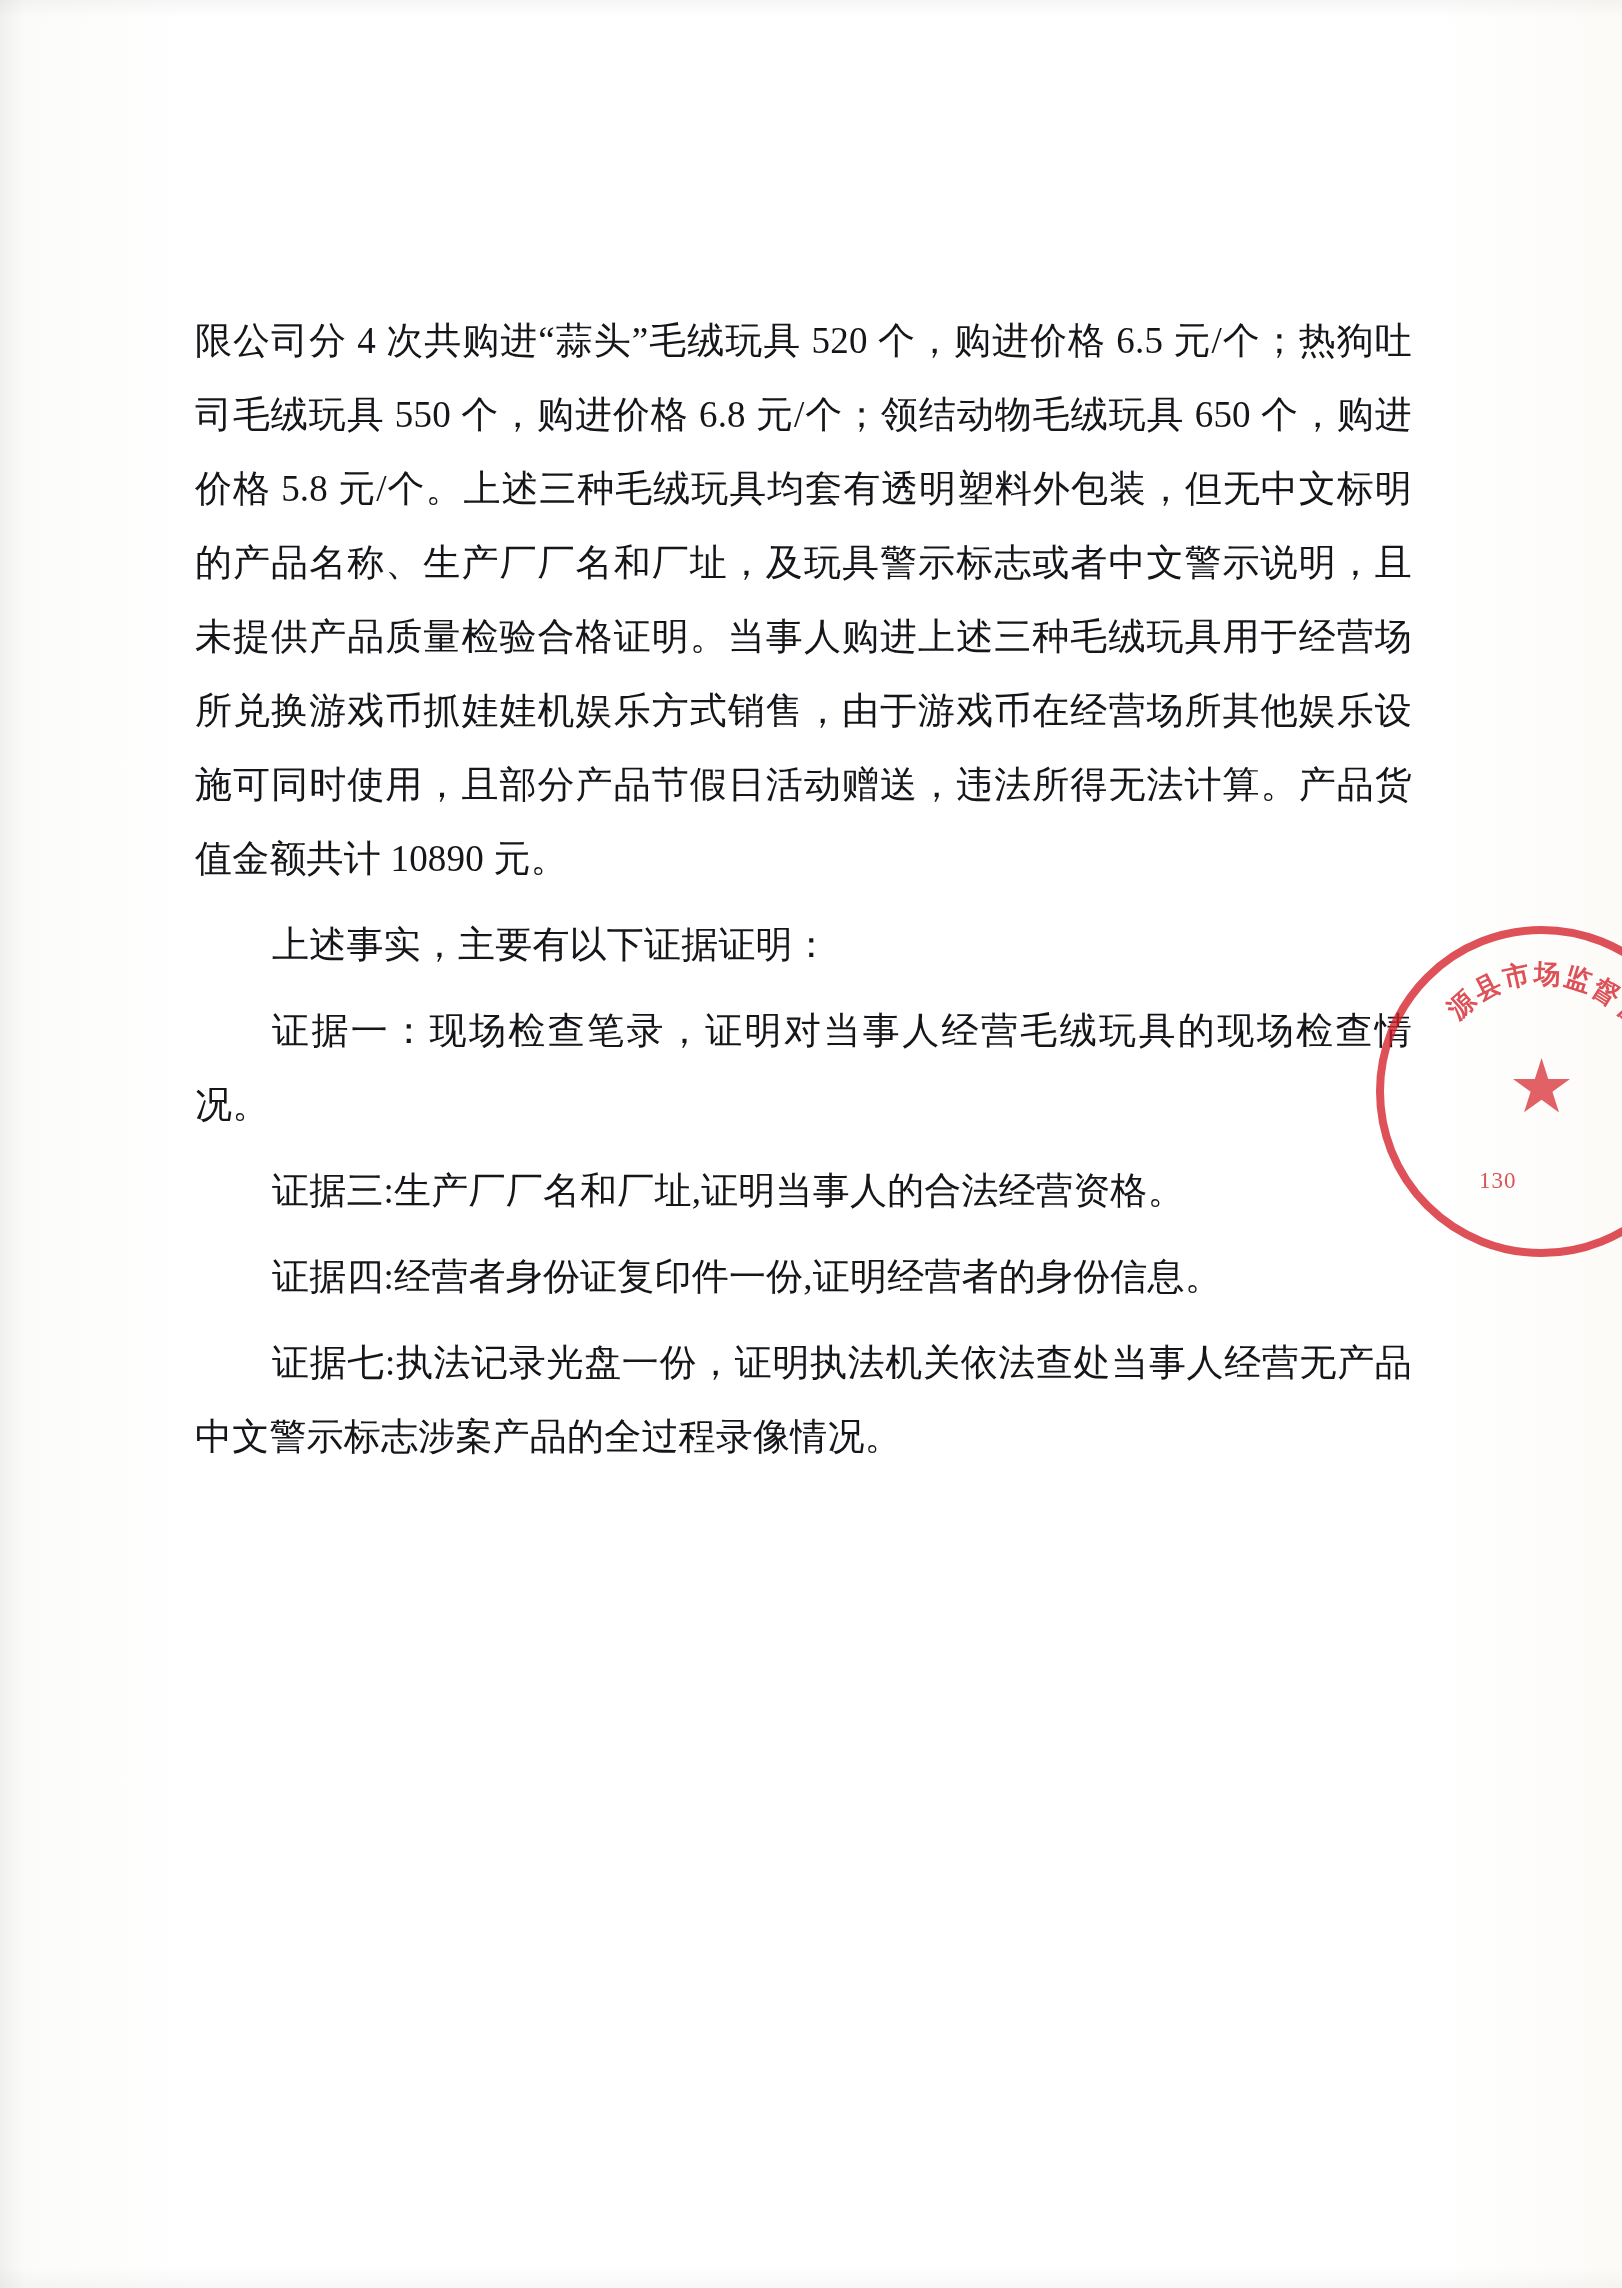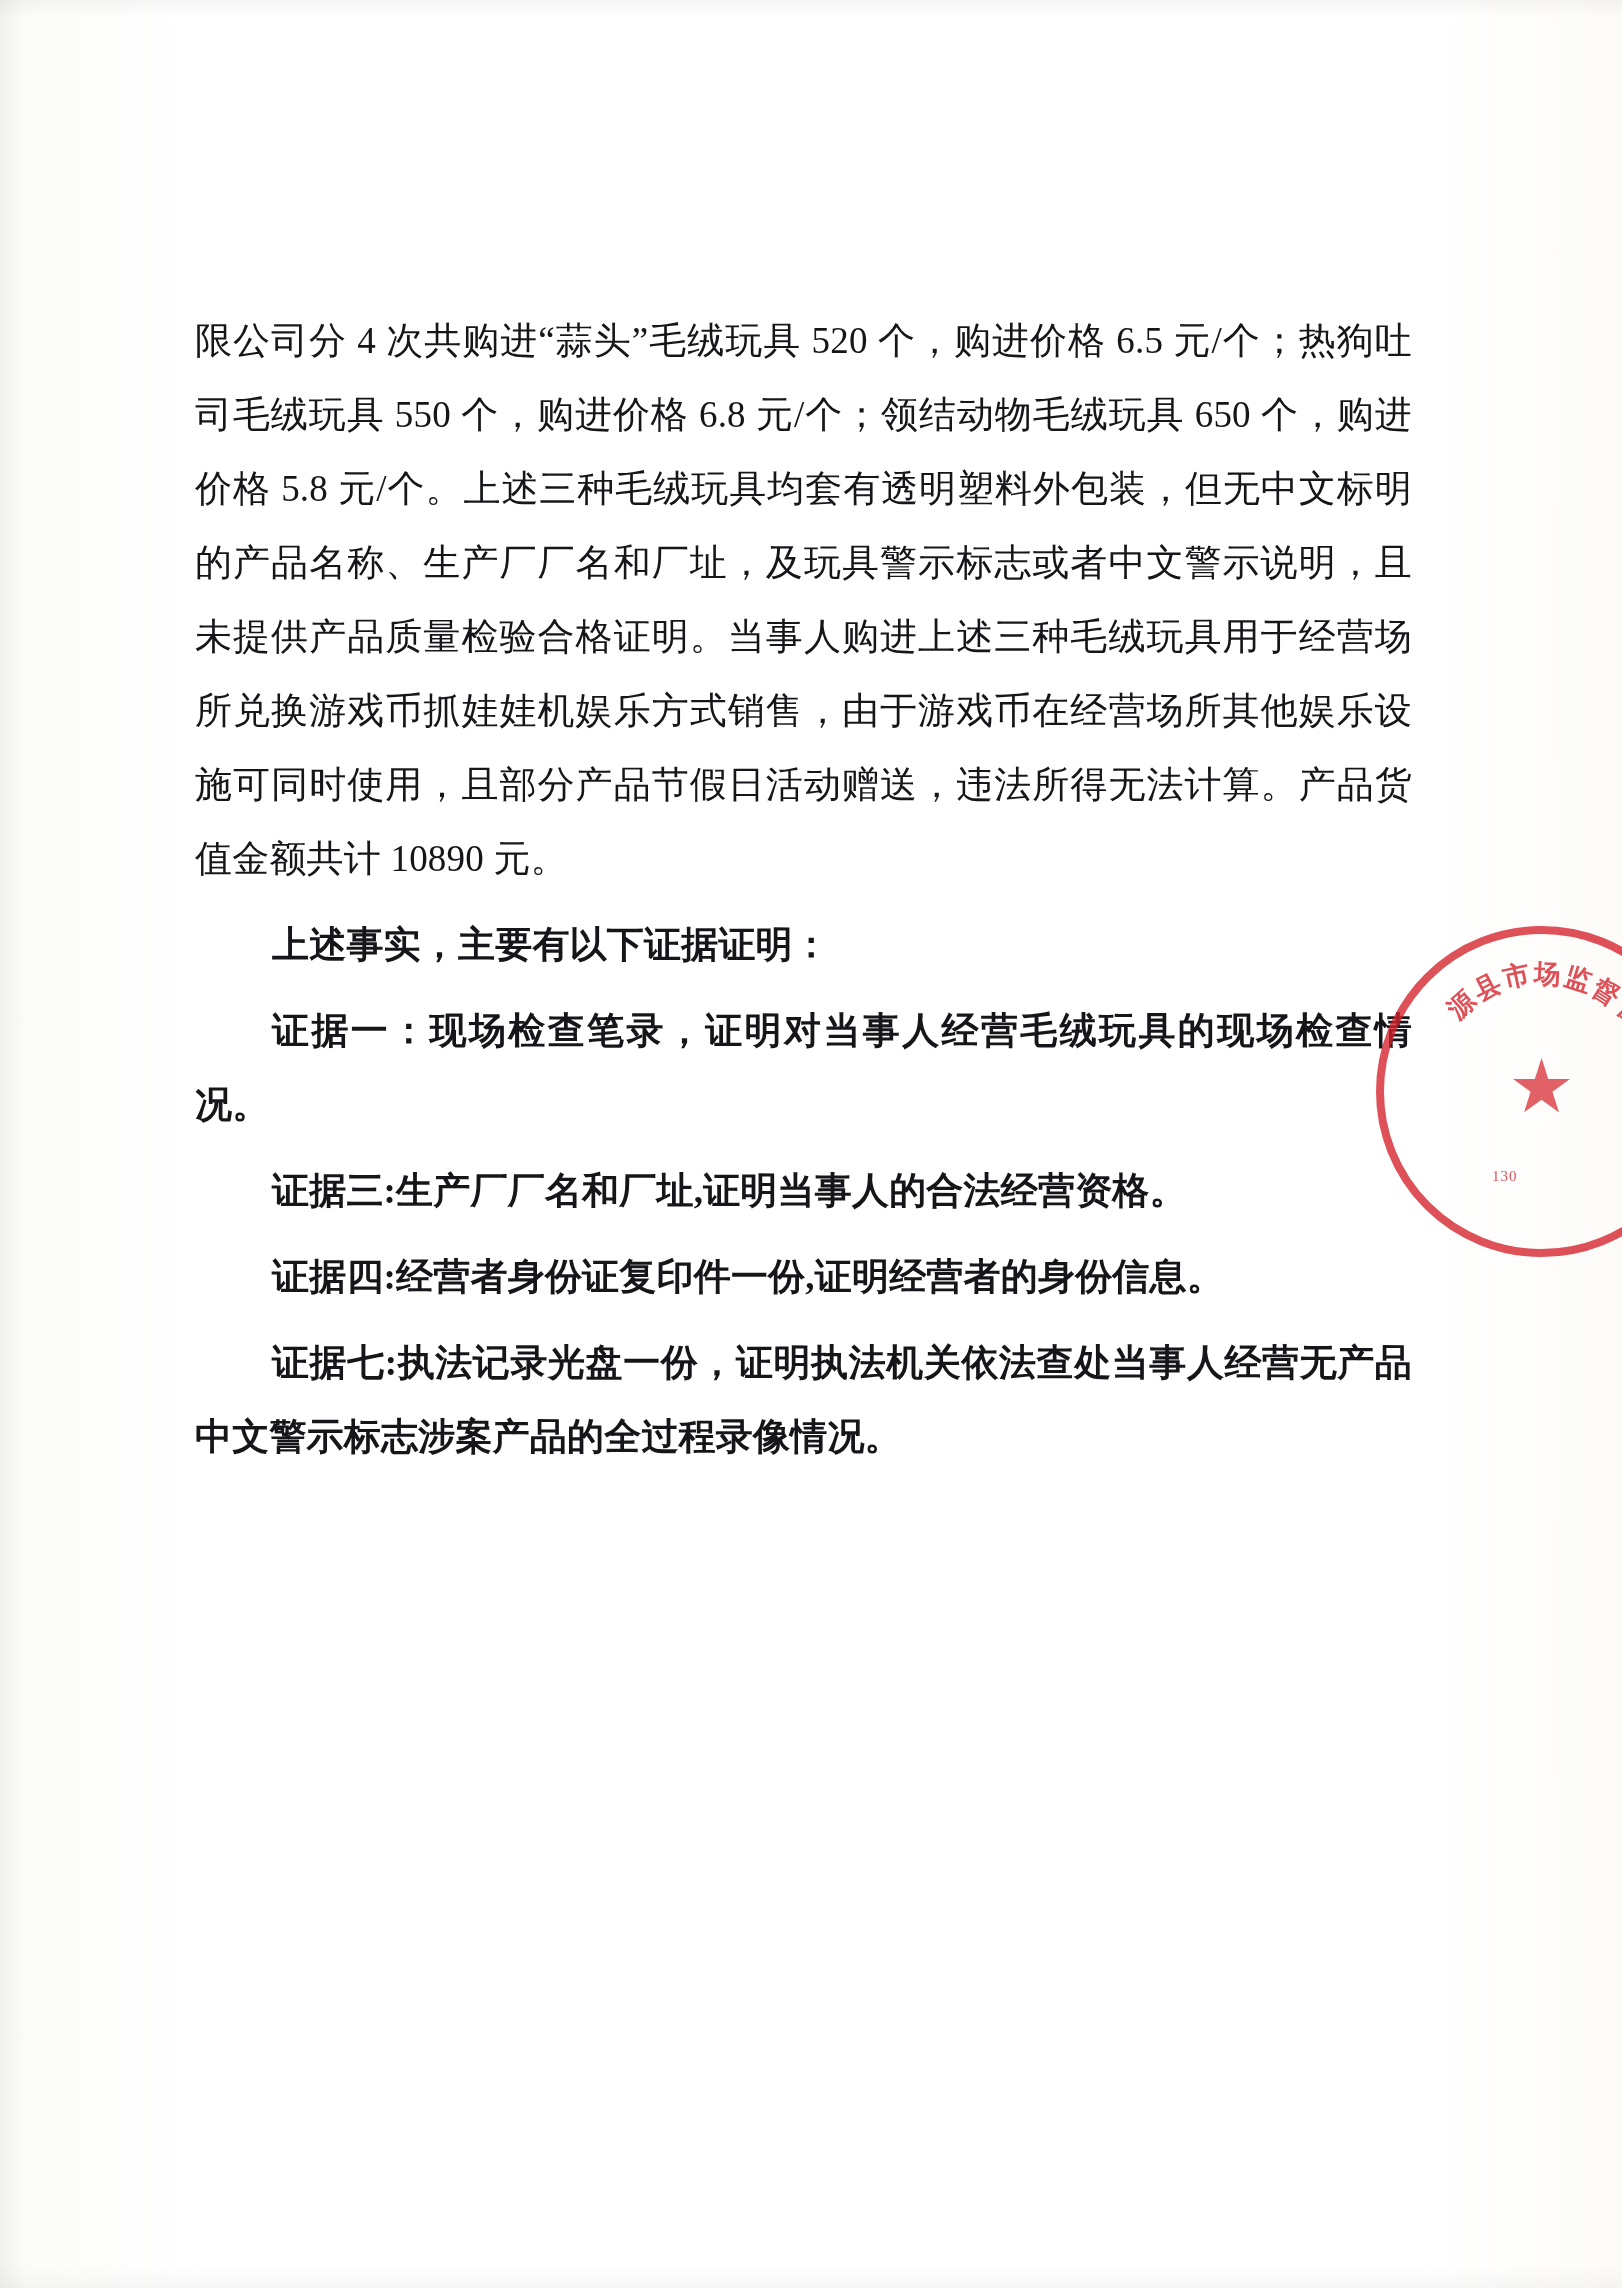--- a/index.html
+++ b/index.html
@@ -62,21 +62,20 @@
     text-justify: inter-ideograph;
     margin: 12px;
     color: #15151a;
     font-weight: 400;
   }
   .para + .para {
     margin-top: 0px;
   }
   .indent {
     text-indent: 77px;
-    font-weight: bold;
   }
 
   
   .seal {
     position: absolute;
     right: -85px;
     top: 926px;
     width: 315px;
     height: 315px;
     border-radius: 50%;
@@ -99,23 +98,23 @@
     font-weight: bold;
     font-family: "Liberation Serif", serif;
   }
   .seal-char {
     position: absolute;
     transform-origin: 50% 50%;
     white-space: nowrap;
   }
   .seal-code {
     position: absolute;
-    left: 108px;
+    left: 95px;
     top: 234px;
-    font-size: 15px;
+    font-size: 23px;
     color: #d5212a;
     letter-spacing: 1px;
   }
   .seal-star {
     position: absolute;
     left: 122px;
     top: 120px;
     width: 71px;
     height: 71px;
     color: #d5212a;

